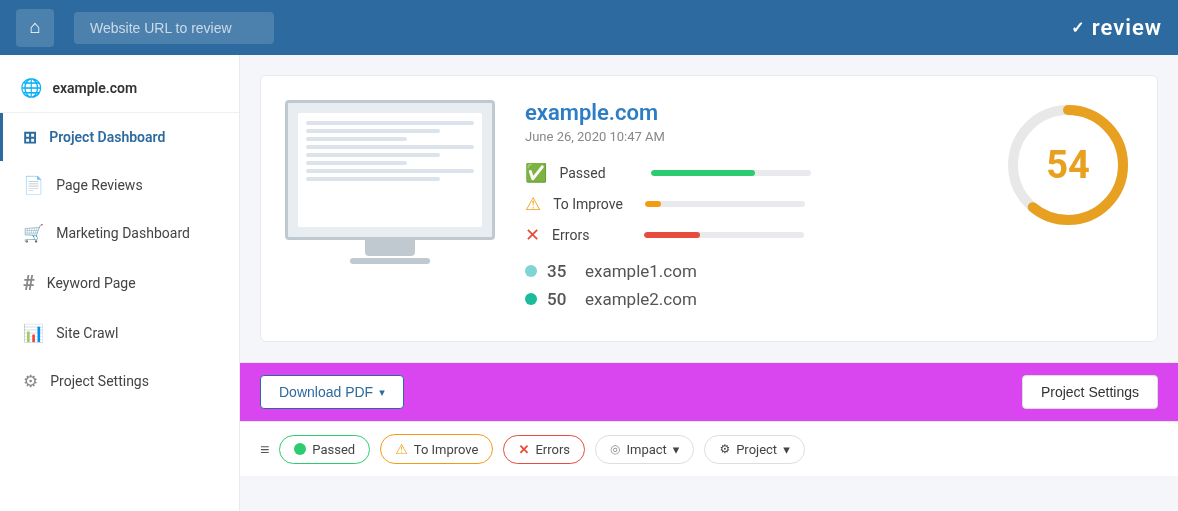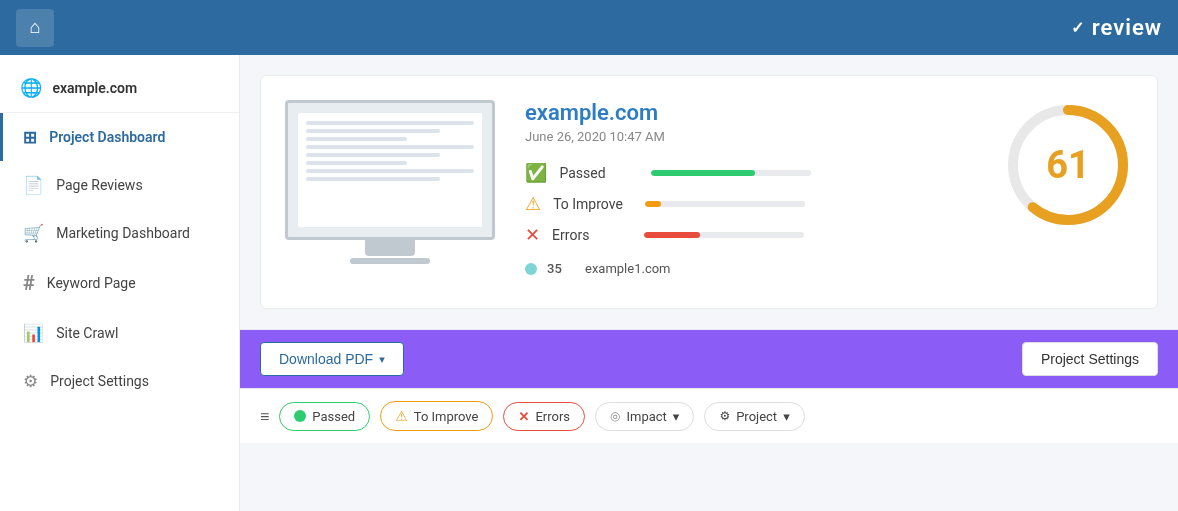--- a/index.html
+++ b/index.html
@@ -159,21 +159,21 @@
     }
     .stat-bar-fill { height: 100%; border-radius: 3px; }
     .bar-green { background: #2ecc71; }
     .bar-orange { background: #f39c12; }
     .bar-red { background: #e74c3c; }
 
     
     .comparison-list { margin-top: 16px; }
     .comparison-item {
       display: flex; align-items: center; gap: 10px;
-      margin-bottom: 8px; font-size: 13px; color: #555;
+      margin-bottom: 8px; font-size: 17px; color: #555;
     }
     .comp-dot { width: 12px; height: 12px; border-radius: 50%; flex-shrink: 0; }
     .comp-score { font-weight: 500; min-width: 28px; }
 
     
     .score-circle {
       flex-shrink: 0;
       width: 130px;
       height: 130px;
       position: relative;
@@ -191,21 +191,21 @@
       font-weight: 700;
       color: #e8a020;
     }
 
     
     .action-bar {
       display: flex;
       align-items: center;
       justify-content: space-between;
       padding: 12px 20px;
-      background: #8b5cf6;
+      background: #d946ef;
       border-top: 1px solid #e8eaed;
       border-bottom: 1px solid #e8eaed;
     }
     .action-bar-left { display: flex; gap: 10px; }
     .btn {
       padding: 8px 18px;
       border-radius: 4px;
       font-size: 14px;
       cursor: pointer;
       border: 1px solid #ddd;
@@ -255,20 +255,21 @@
     }
   </style>
 </head>
 <body>
 
 <header class="top-header">
   <div style="display:flex;align-items:center;gap:10px;">
     <button class="home-btn">
       <span>⌂</span>
     </button>
+    <input class="url-input" type="text" placeholder="Website URL to review" style="">
   </div>
   <div class="logo">
     <span style="font-size:16px;">✓</span>
     <span>review</span>
   </div>
 </header>
 
 <div class="layout">
 
   <nav class="sidebar">
@@ -348,31 +349,36 @@
             <div class="stat-bar-fill bar-red" style="width:35%;"></div>
           </div>
         </div>
 
         <div class="comparison-list">
           <div class="comparison-item">
             <div class="comp-dot" style="background:#7fd4d4;"></div>
             <span class="comp-score">35</span>
             <span>example1.com</span>
           </div>
+          <div class="comparison-item">
+            <div class="comp-dot" style="background:#1abc9c;"></div>
+            <span class="comp-score">50</span>
+            <span>example2.com</span>
+          </div>
         </div>
       </div>
 
       <div class="score-circle">
         <svg viewBox="0 0 130 130">
 
           <circle cx="65" cy="65" r="55" fill="none" stroke="#e8e8e8" stroke-width="10"></circle>
 
           <circle cx="65" cy="65" r="55" fill="none" stroke="#e8a020" stroke-width="10" stroke-dasharray="210.8 134.8" stroke-linecap="round"></circle>
         </svg>
-        <div class="score-number">61</div>
+        <div class="score-number">54</div>
       </div>
 
     </div>
 
     <div class="action-bar">
       <div class="action-bar-left">
         <button class="btn btn-primary-outline">
           <span>Download PDF</span>
           <span class="btn-chevron">▾</span>
         </button>

